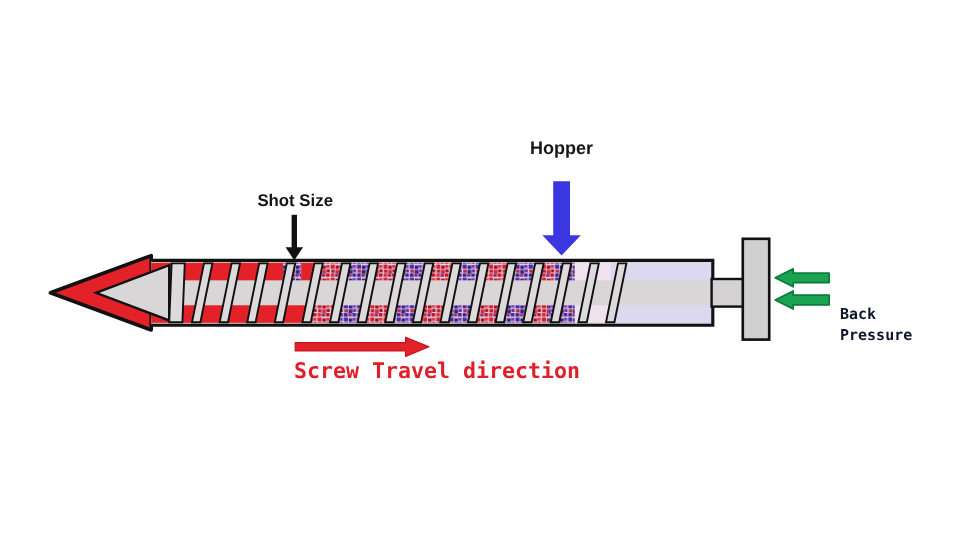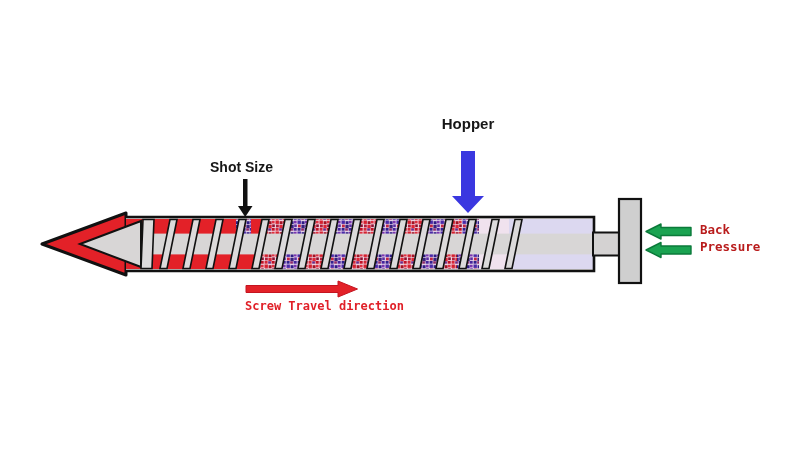--- a/index.html
+++ b/index.html
@@ -11,31 +11,31 @@
     font-family:"Liberation Sans", sans-serif;
   }
   #diagram-svg{position:absolute;left:0;top:0;}
   .lbl{position:absolute;white-space:nowrap;}
   .lbl-black{
     color:#161616;
     font-family:"Liberation Sans", sans-serif;
     font-weight:600;
     font-size:14px;
   }
-  #shot-size-label{left:210px;top:159px;width:72px;text-align:left;}
+  #shot-size-label{left:210px;top:159px;width:72px;text-align:center;}
   #hopper-label{left:432px;top:115px;width:72px;text-align:center;font-size:15px;}
   #back-pressure-label{
     left:700px;top:221px;
     font-family:"DejaVu Sans Mono", monospace;
     font-weight:bold;font-size:12.5px;line-height:17px;
   }
   #screw-travel-label{
     left:245px;top:299px;
     font-family:"DejaVu Sans Mono", monospace;
-    font-weight:bold;font-size:12px;text-align:center;
+    font-weight:bold;font-size:18px;text-align:center;
   }
 </style>
 </head>
 <body>
 
 <div id="stage">
 
   <svg id="diagram-svg" width="800" height="450" viewBox="0 0 800 450">
     <defs>
       <pattern id="pelRed" width="11" height="11" patternUnits="userSpaceOnUse">
@@ -138,19 +138,19 @@
     <polygon points="646,231.5 661,224 661,227.5 691,227.5 691,235.5 661,235.5 661,239" stroke="#0b7a3a" stroke-width="1.4" stroke-linejoin="round" fill="#1aa351"></polygon>
     <polygon points="646,250 661,242.5 661,246 691,246 691,254 661,254 661,257.5" stroke="#0b7a3a" stroke-width="1.4" stroke-linejoin="round" fill="#1aa351"></polygon>
 
     <polygon points="246,285.5 338,285.5 338,281 357.5,289 338,297 338,292.5 246,292.5" stroke="#c41420" stroke-width="1" stroke-linejoin="round" fill="#e32128"></polygon>
   </svg>
 
   <div id="shot-size-label" class="lbl lbl-black">Shot Size</div>
 
   <div id="hopper-label" class="lbl lbl-black">Hopper</div>
 
-  <div id="back-pressure-label" class="lbl" style="color: #b91c1c;">
+  <div id="back-pressure-label" class="lbl" style="color: #0f172a; margin-top: 32px;">
     <div>Back</div>
     <div>Pressure</div>
   </div>
 
   <div id="screw-travel-label" class="lbl" style="color: rgb(224, 32, 40);">Screw Travel direction</div>
 </div>
 
 </body></html>

